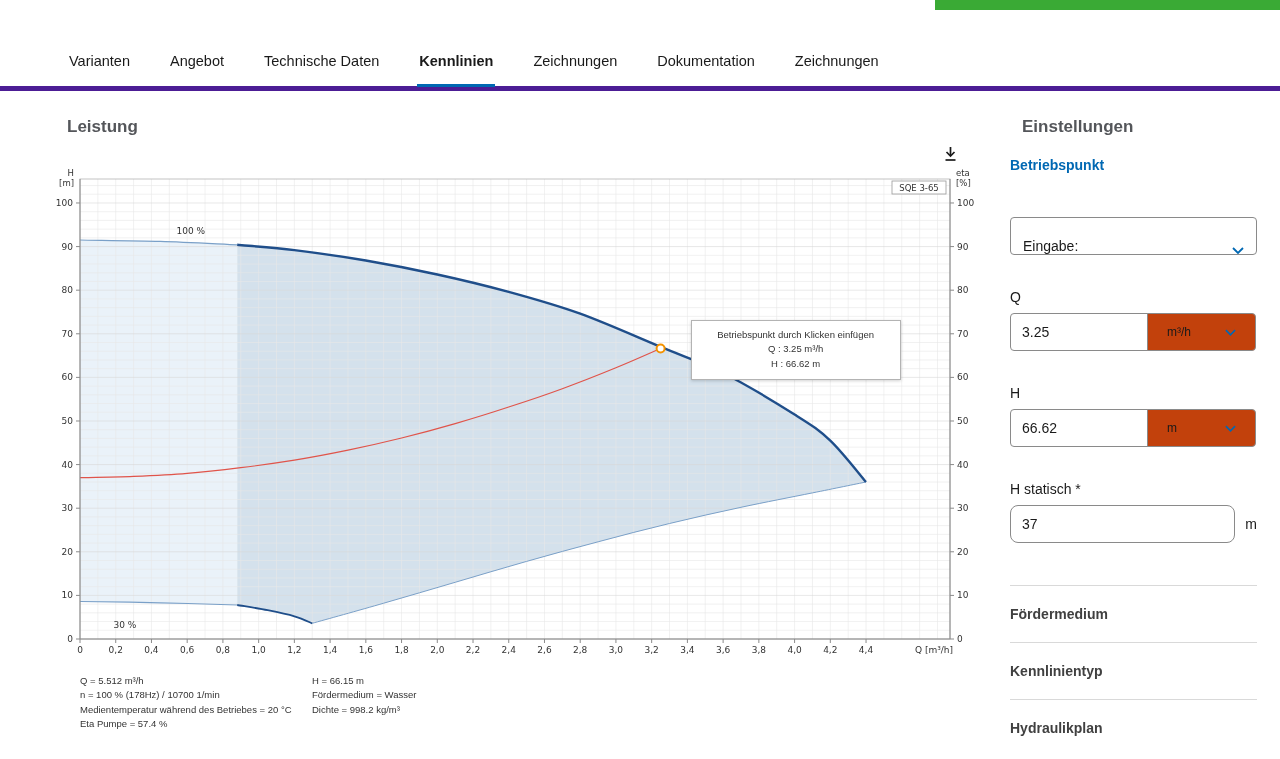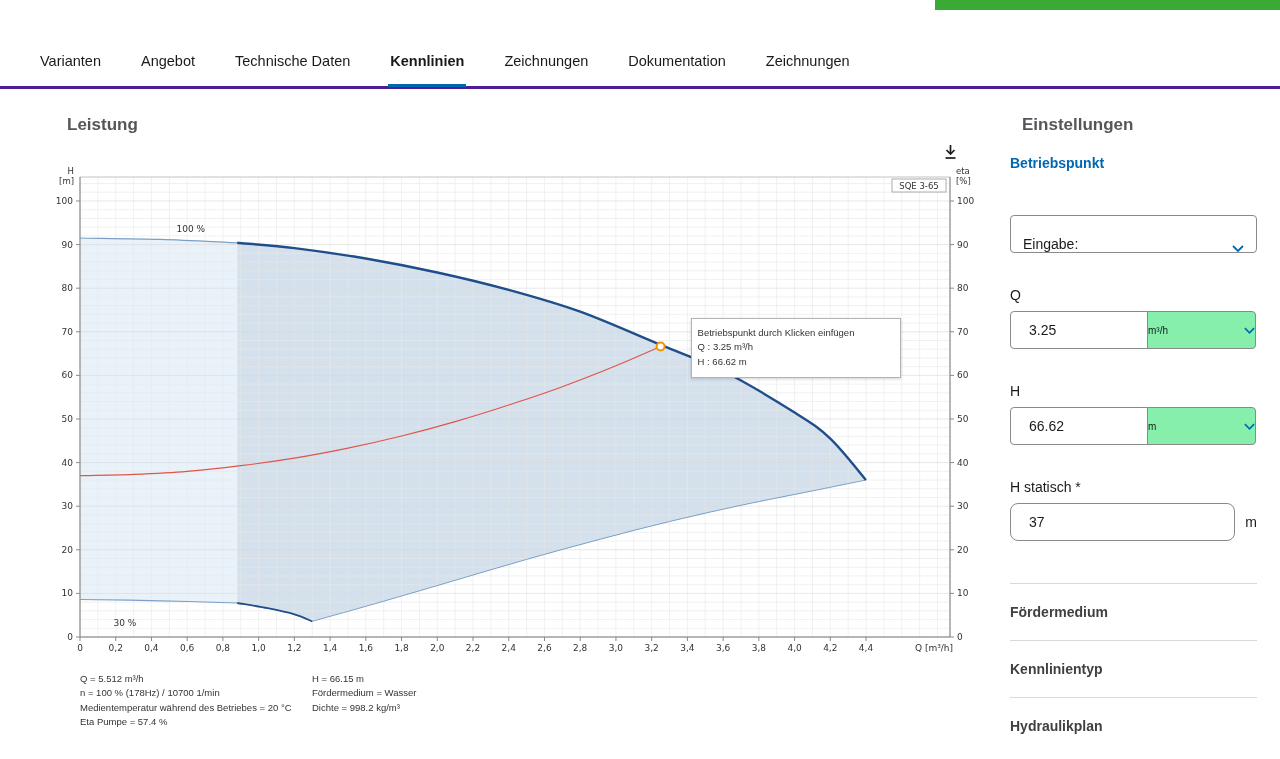--- a/index.html
+++ b/index.html
@@ -1,38 +1,38 @@
 <!DOCTYPE html>
 <html><head>
 <meta charset="utf-8">
 <style>
   html,body{margin:0;padding:0}
   body{width:1280px;height:759px;font-family:"Liberation Sans",sans-serif;color:#1a1a1a;background:#fff;overflow:hidden;position:relative}
   .green-bar{position:absolute;top:0;right:0;width:345px;height:10px;background:#3aaa35}
-  .tabbar{display:flex;margin-top:40px;padding-left:38px;border-bottom:3px solid #4c1d95}
+  .tabbar{display:flex;margin-top:40px;padding-left:67px;border-bottom:5px solid #4c1d95}
   .tab{margin-right:36px;padding:13px 2px 15px;font-size:14.5px;color:#1a1a1a;cursor:pointer;border-bottom:3px solid transparent;margin-bottom:-1px;white-space:nowrap}
   .tab.active{font-weight:700;border-bottom-color:#0068b3}
   .content{display:flex;padding-left:55px}
   .main{width:935px}
   h2.sec{font-size:17px;font-weight:700;color:#54565a;margin:26px 12px 0}
   .dl-row{display:flex;justify-content:flex-end;padding-right:32px;height:22px;margin-top:6px}
   button.dl{background:none;border:none;padding:0;cursor:pointer;line-height:0}
   .chart-wrap{position:relative;width:935px;height:505px;margin-top:2px}
   .chart-wrap svg{font-family:"DejaVu Sans",sans-serif}
-  .tooltip{position:absolute;width:196px;background:#fff;border:1px solid #b3b3b3;box-shadow:0 1px 3px rgba(0,0,0,.18);padding:7px 6px;font-size:9.5px;color:#333;line-height:1.55;pointer-events:none}
+  .tooltip{position:absolute;width:196px;background:#fff;border:1px solid #b3b3b3;box-shadow:0 1px 3px rgba(0,0,0,.18);padding:7px 6px;text-align:center;font-size:9.5px;color:#333;line-height:1.55;pointer-events:none}
   .footnotes{display:flex;padding-left:25px;font-size:9.5px;color:#333;line-height:1.5;margin-top:2px}
   .fn-left{width:232px}
   .sidebar{width:247px;margin-left:20px}
   .sb-heading{font-size:14px;font-weight:700;color:#0068b3;margin-top:20px;cursor:pointer}
   .select{margin-top:44px;height:38px;box-sizing:border-box;border:1px solid #8a8a8a;border-radius:4px;display:flex;align-items:flex-end;justify-content:space-between;padding:0 12px;font-size:14px;cursor:pointer;background:#fff}
   .field-label{font-size:14px;margin-top:34px}
   .row{display:flex;margin-top:8px}
-  input.txt{height:38px;border:1px solid #8a8a8a;border-radius:4px 0 0 4px;padding:0 18px;font-size:14px;font-family:inherit;width:138px;box-sizing:border-box;color:#1a1a1a;background:#fff}
+  input.txt{height:38px;border:1px solid #8a8a8a;border-radius:4px 0 0 4px;padding:0 11px;font-size:14px;font-family:inherit;width:138px;box-sizing:border-box;color:#1a1a1a;background:#fff}
   input.txt.full{border-radius:8px;width:227px}
-  .unit{width:109px;box-sizing:border-box;margin-left:-1px;height:38px;border:1px solid #8a8a8a;border-radius:0 4px 4px 0;display:flex;align-items:center;justify-content:space-between;padding:0 0;font-size:10px;background:#86efac;cursor:pointer}
+  .unit{width:109px;box-sizing:border-box;margin-left:-1px;height:38px;border:1px solid #8a8a8a;border-radius:0 4px 4px 0;display:flex;align-items:center;justify-content:space-between;padding:0 19px;font-size:12px;background:#c2410c;cursor:pointer}
   .unit-static{margin-left:10px;align-self:center;font-size:14px}
   .accordions{margin-top:42px}
   hr.sb-divider{border:none;border-top:1px solid #d9d9d9;margin:0}
   .accordion{font-size:14px;font-weight:700;color:#404040;padding:20px 0;cursor:pointer}
 </style>
 </head>
 <body>
 
 <div class="green-bar"></div>
 

